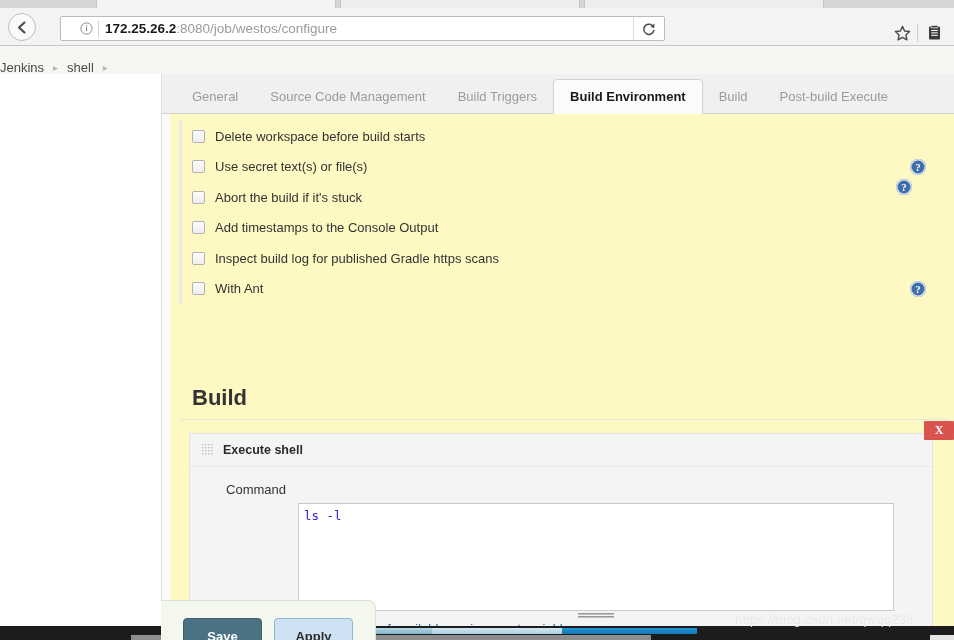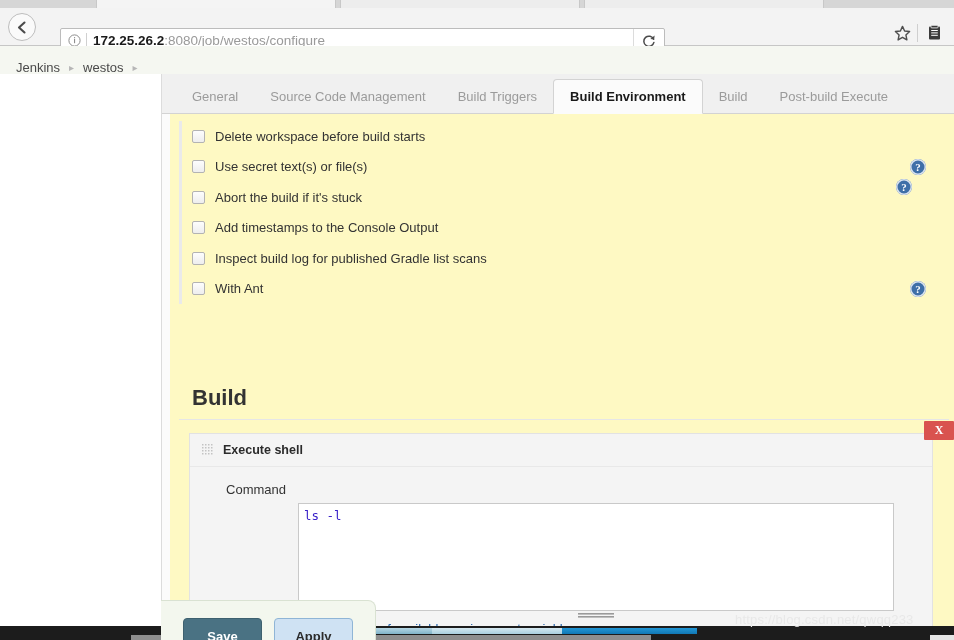--- a/index.html
+++ b/index.html
@@ -64,28 +64,29 @@
     border-radius: 50%;
     border: 1px solid #bdbdbd;
     background: #fafafa;
     display: flex; align-items: center; justify-content: center;
     cursor: pointer;
   }
   #back-button svg { display:block; }
 
   #urlbar {
     position: absolute;
-    left: 60px; top: 20px;
+    left: 60px; top: 8px;
     width: 605px; height: 25px;
     background: #ffffff;
     border: 1px solid #bcbcbc;
     border-radius: 2px;
     box-sizing: border-box;
     display: flex;
     align-items: center;
+    padding-left: 12px;
   }
   #info-icon {
     width: 22px; height: 22px;
     margin-left: 2px;
     display:flex; align-items:center; justify-content:center;
     flex: none;
   }
   .url-divider {
     width: 1px; height: 16px;
     background: #d0d0d0;
@@ -165,21 +166,21 @@
   #breadcrumb-bar {
     position: absolute;
     left: 0; top: 0;
     width: 954px;
     height: 44px;
     background: #f5f7f1;
     border-bottom: 1px solid #e3e6de;
     box-sizing: border-box;
     display: flex;
     align-items: center;
-    padding-left: 16px;
+    padding-left: 0;
   }
   .crumb {
     font-size: 13px;
     color: #4a4a4a;
     cursor: pointer;
   }
   .crumb-sep {
     margin: 0 9px;
     color: #b6b6b6;
     font-size: 10px;
@@ -584,21 +585,21 @@
     </div>
 
   </div>
 </div>
 
 <div id="page">
 
   <div id="breadcrumb-bar">
     <span class="crumb">Jenkins</span>
     <span class="crumb-sep">▸</span>
-    <span class="crumb">westos</span>
+    <span class="crumb">shell</span>
     <span class="crumb-sep">▸</span>
   </div>
 
   <div id="sidebar-blank"></div>
 
   <div id="content-panel">
 
     <div id="config-tabs">
       <div class="config-tab">General</div>
       <div class="config-tab">Source Code Management</div>
@@ -628,21 +629,21 @@
           <span class="cb-label">Abort the build if it's stuck</span>
         </div>
 
         <div class="cb-row">
           <span class="cb-box"></span>
           <span class="cb-label">Add timestamps to the Console Output</span>
         </div>
 
         <div class="cb-row">
           <span class="cb-box"></span>
-          <span class="cb-label">Inspect build log for published Gradle list scans</span>
+          <span class="cb-label">Inspect build log for published Gradle https scans</span>
         </div>
 
         <div class="cb-row">
           <span class="cb-box"></span>
           <span class="cb-label">With Ant</span>
           <span class="help-icon help-abs" style="left:718px;">?</span>
         </div>
 
       </div>
 

